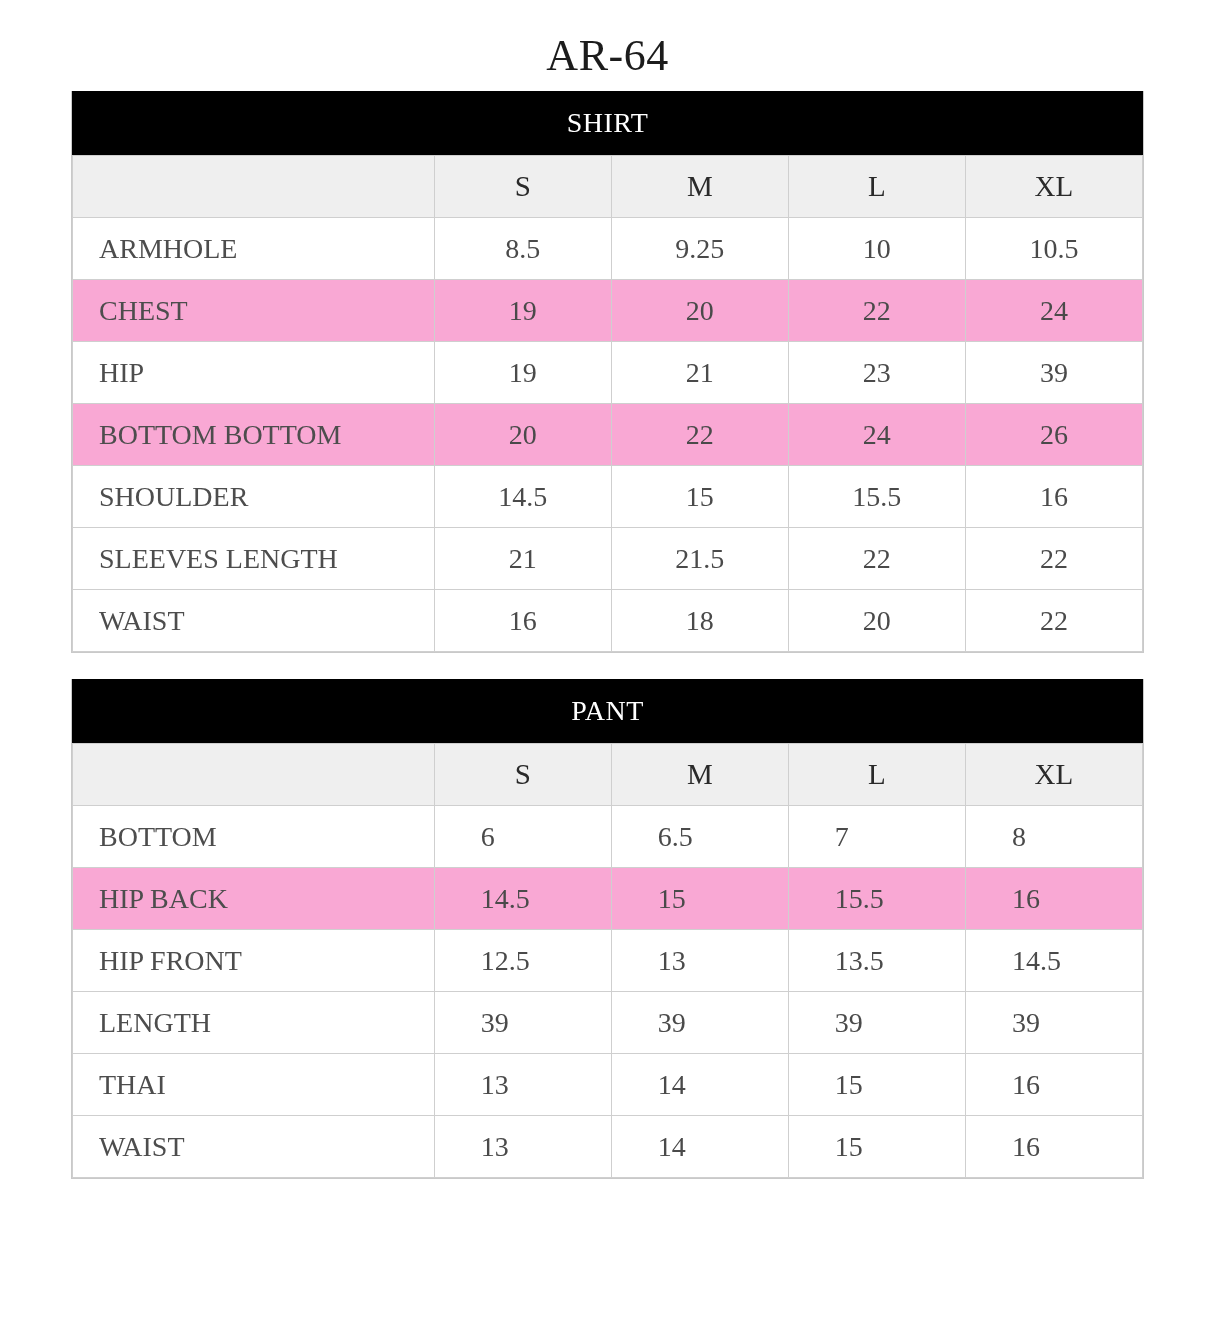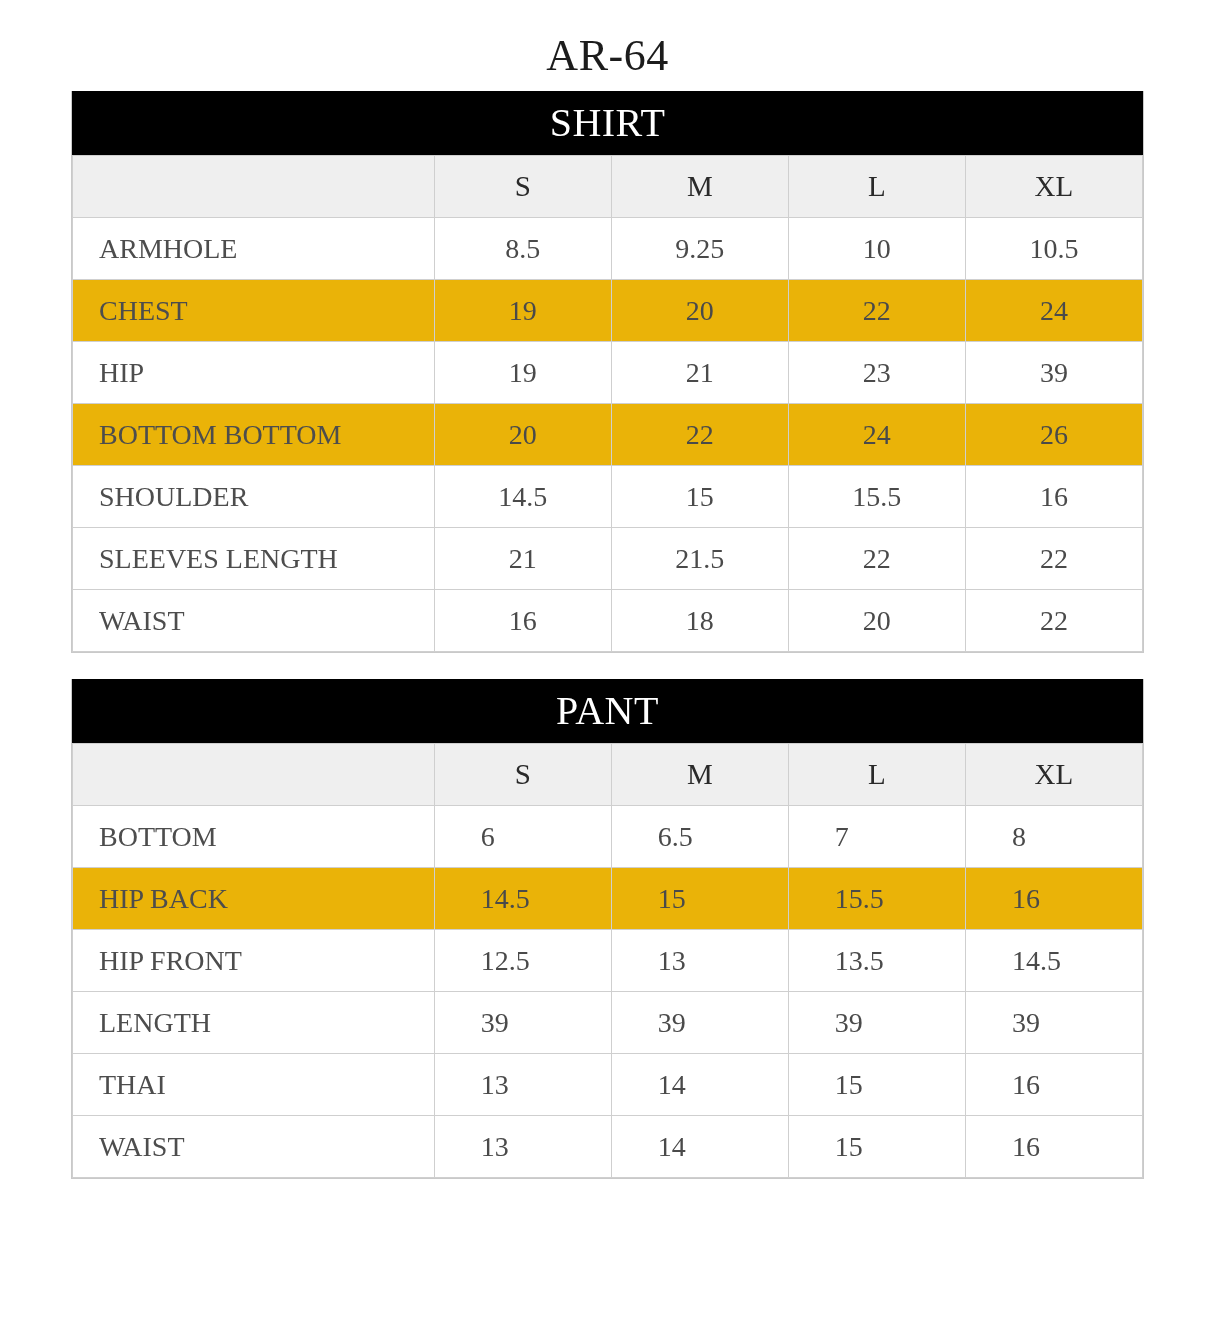--- a/index.html
+++ b/index.html
@@ -34,21 +34,21 @@
     width: 1073px;
     margin: 0 auto 26px auto;
     border: 1px solid #c9c9c9;
     border-top: none;
     box-sizing: border-box;
   }
   .section-header {
     background: #000000;
     color: #ffffff;
     text-align: center;
-    font-size: 40px;
+    font-size: 28px;
     line-height: 64px;
     height: 64px;
     letter-spacing: 0.5px;
   }
   table.size-table {
     width: 100%;
     border-collapse: collapse;
     table-layout: fixed;
   }
   table.size-table th,
@@ -69,21 +69,21 @@
     color: #2a2a2a;
     font-weight: 400;
   }
   table.size-table thead th.corner {
     background: #efefef;
   }
   table.size-table col.label-col { width: 33.8%; }
   table.size-table col.val-col { width: 16.55%; }
 
   table.size-table tbody tr.shade td {
-    background: #eab308;
+    background: #f9a8d4;
   }
   table.size-table tbody tr td.row-label {
     text-align: left;
     padding-left: 26px;
     font-size: 28px;
     color: #4d4d4d;
   }
   table.size-table tbody td.val {
     text-align: center;
   }

